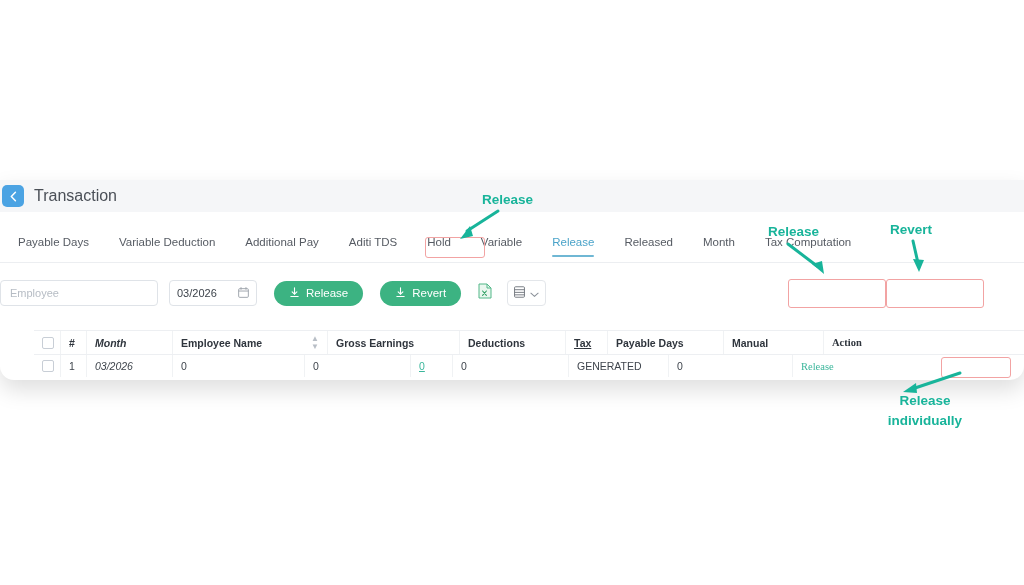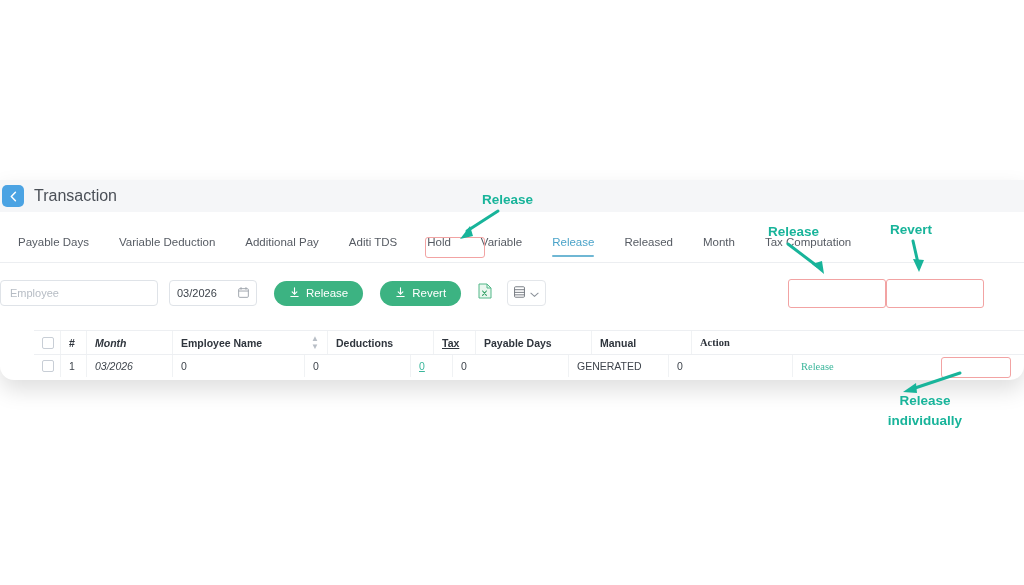--- a/index.html
+++ b/index.html
@@ -309,20 +309,21 @@
     <div class="trow thead">
       <div class="cell c-check">
         <span class="chk"></span>
       </div>
       <div class="cell c-num">#</div>
       <div class="cell c-month">Month</div>
       <div class="cell c-name">
         <span>Employee Name</span>
         <span class="sort-ico">▲<br>▼</span>
       </div>
+      <div class="cell c-gross">Gross Earnings</div>
       <div class="cell c-ded">Deductions</div>
       <div class="cell c-tax">Tax</div>
       <div class="cell c-days">Payable Days</div>
       <div class="cell c-status">Manual</div>
       <div class="cell c-action">Action</div>
     </div>
 
     <div class="trow tbody-row">
       <div class="cell c-check">
         <span class="chk"></span>

